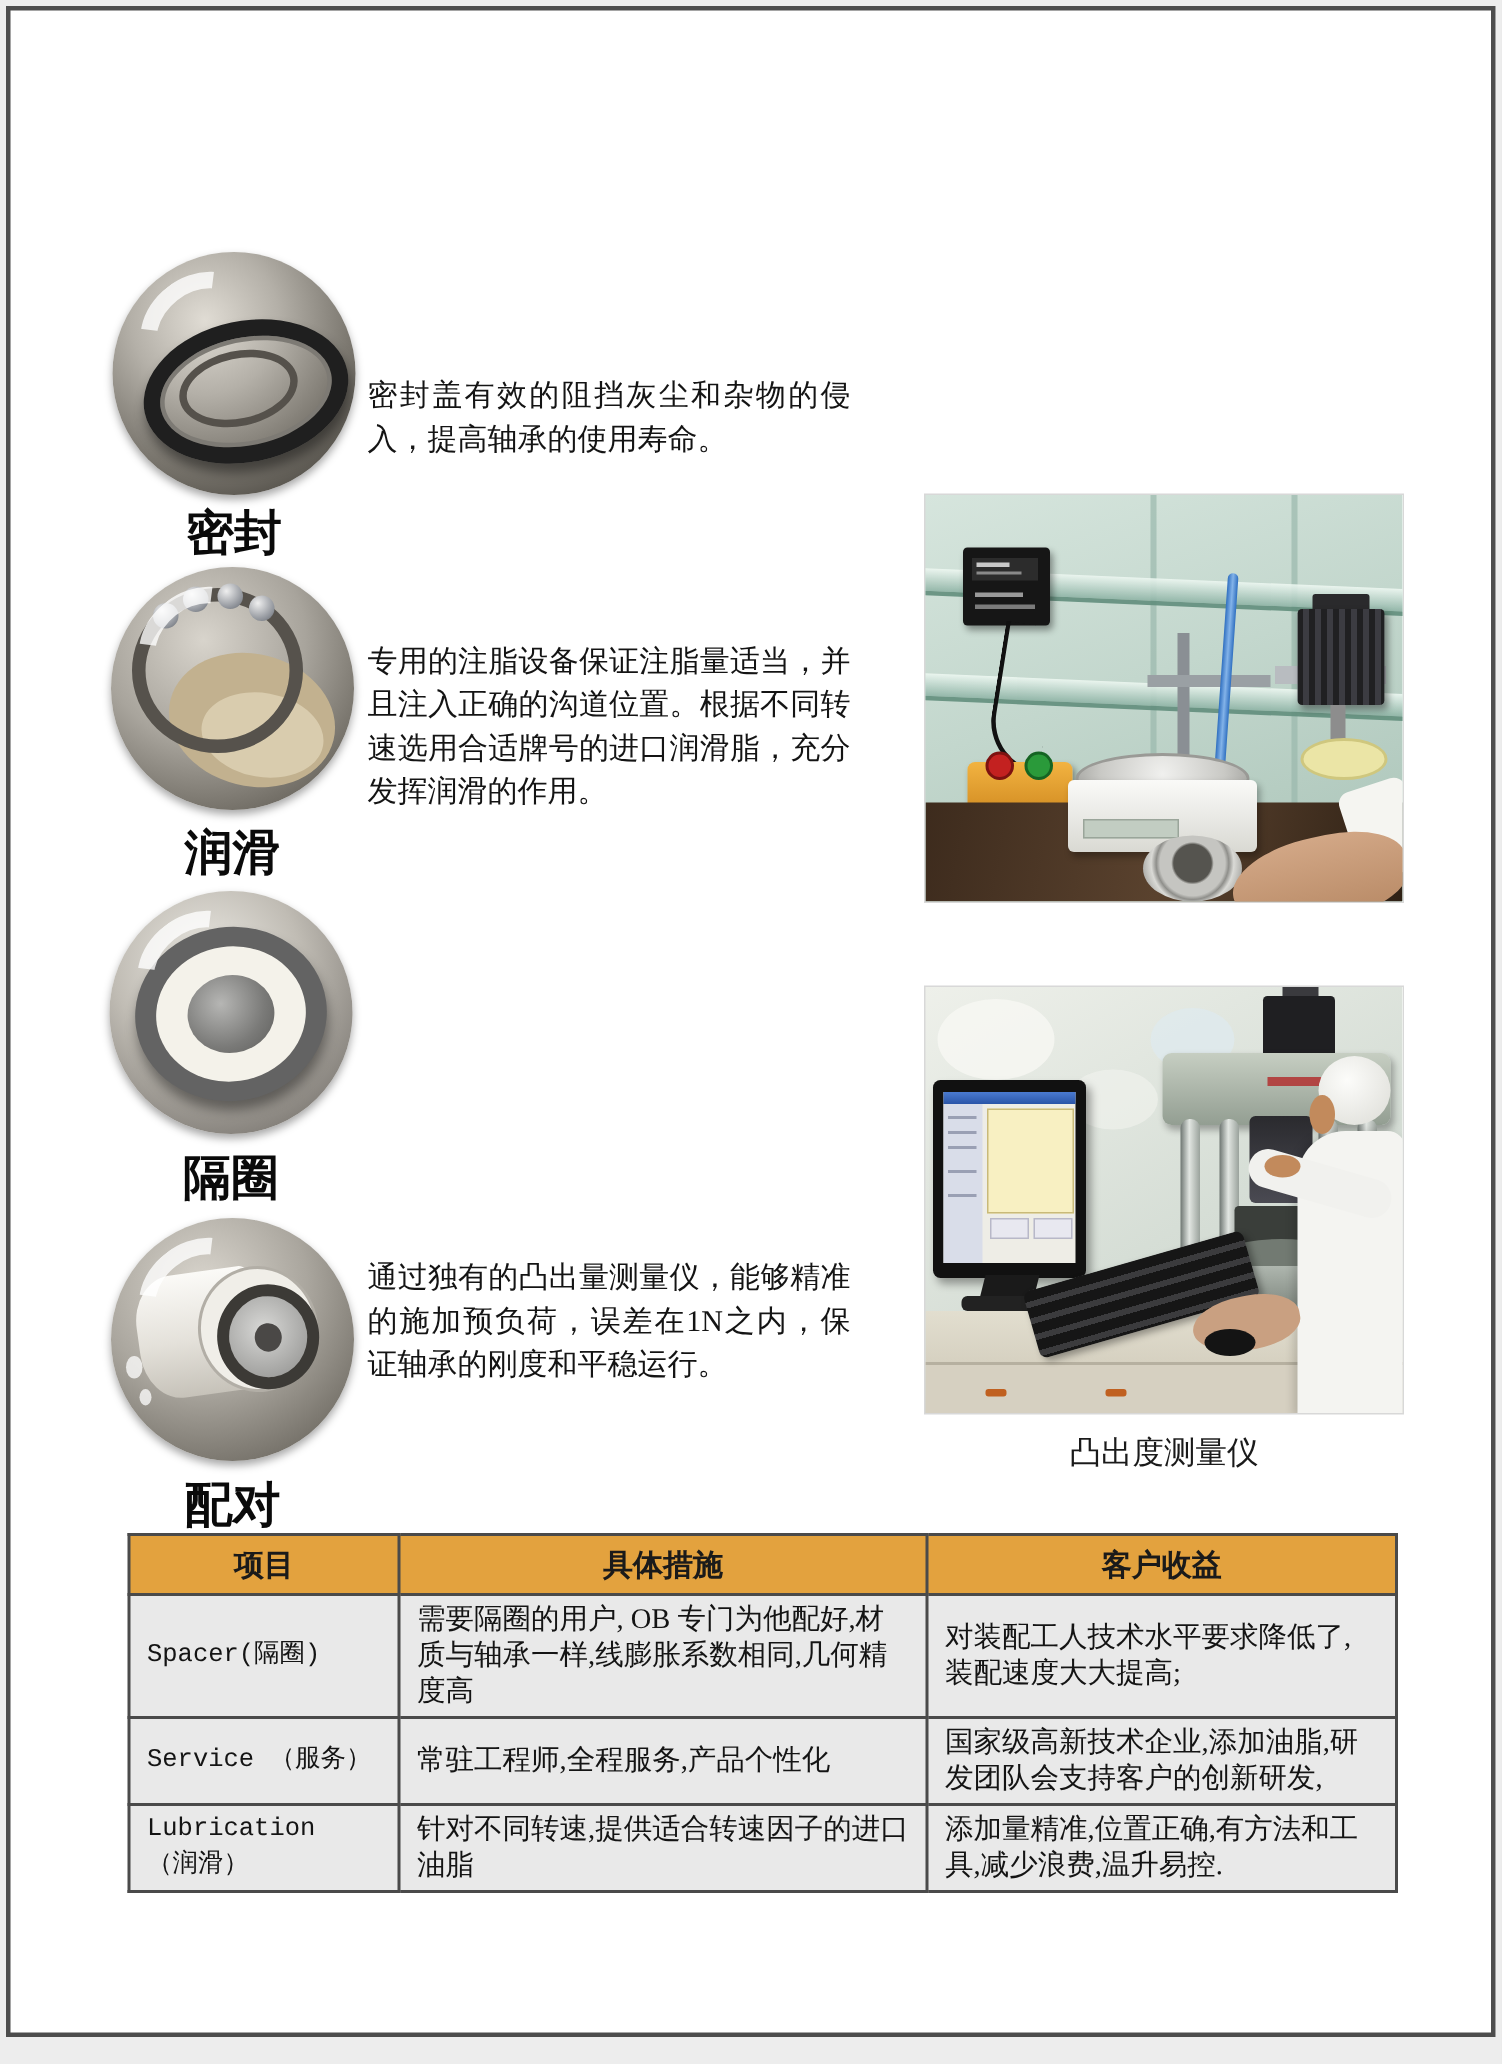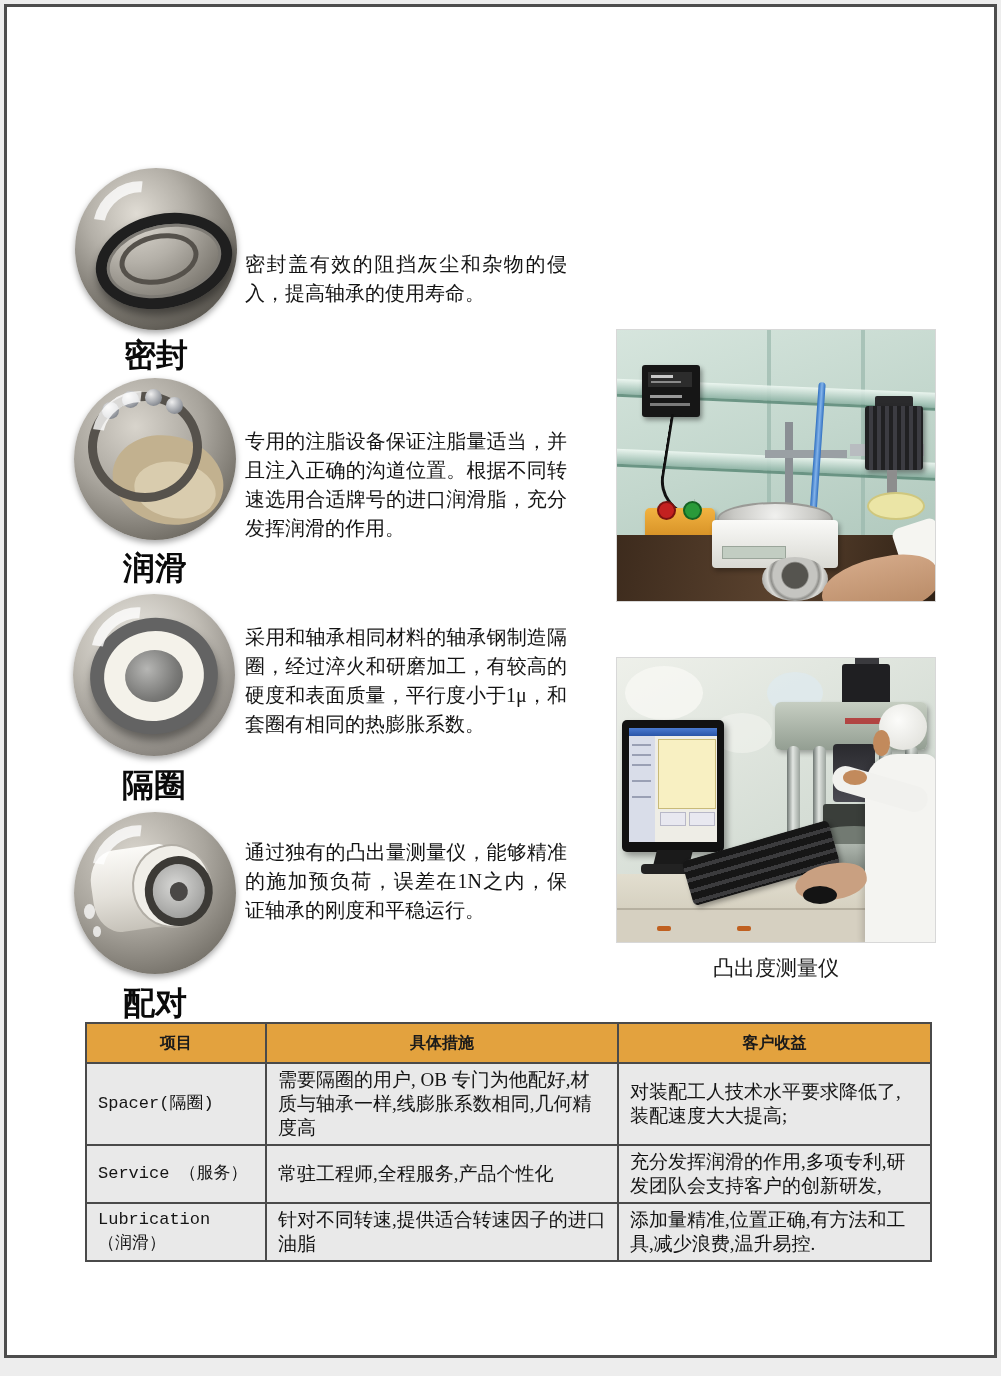--- a/index.html
+++ b/index.html
@@ -137,21 +137,21 @@
   .mouse{left:186px;top:228px;width:34px;height:18px;border-radius:50%;background:#141414;}
   .coat{left:248px;top:96px;width:72px;height:190px;background:#f4f4f1;border-radius:32px 12px 0 0;
         box-shadow:-3px 0 6px rgba(0,0,0,.15);}
   .cap2{left:262px;top:46px;width:48px;height:46px;border-radius:50%;
         background:radial-gradient(circle at 40% 35%, #fcfcfa, #dcdcd6);}
   .face{left:256px;top:72px;width:17px;height:26px;border-radius:50%;background:#c28a5c;}
   .arm2{left:214px;top:118px;width:98px;height:26px;border-radius:13px;background:#f1f1ee;transform:rotate(16deg);}
   .hand3{left:226px;top:112px;width:24px;height:15px;border-radius:50%;background:#c28a5c;}
   
   table.tbl{position:absolute;left:85px;top:1022px;width:845px;border-collapse:collapse;table-layout:fixed;}
-  .tbl th{background:var(--table-header-bg);border:2px solid #4a4a4a;font-size:16px;font-weight:bold;
+  .tbl th{background:var(--table-header-bg);border:2px solid #4a4a4a;font-size:20px;font-weight:bold;
           color:#1a1a1a;height:34px;padding:2px 6px;}
   .tbl td{background:var(--cell-bg);border:2px solid #4a4a4a;font-size:19px;line-height:24px;
           color:#141414;padding:4px 11px;vertical-align:middle;}
   .tbl td.mono{font-family:"Liberation Mono","DejaVu Sans Mono",monospace;font-size:17px;}
   tr.r1{height:80px;} tr.r2{height:46px;} tr.r3{height:54px;} tr.r4{height:56px;}
 </style>
 </head>
 <body>
 
 <div class="page">
@@ -181,21 +181,20 @@
 
   <div class="circle sphere3" style="left:73px;top:594px;">
     <div class="spc-outer">
       <div class="spc-white">
         <div class="spc-hole"></div>
       </div>
     </div>
     <div class="shine"></div>
   </div>
   <div class="label" style="left:73px;top:764px;">隔圈</div>
-  <div class="desc" style="top:623px;">采用和轴承相同材料的轴承钢制造隔圈，经过淬火和研磨加工，有较高的硬度和表面质量，平行度小于1μ，和套圈有相同的热膨胀系数。</div>
 
   <div class="circle sphere4" style="left:74px;top:812px;">
     <div class="pair-body"></div>
     <div class="pair-face">
       <div class="pair-ring">
         <div class="pair-hub"></div>
       </div>
     </div>
     <div class="shine"></div>
     <div class="dot" style="left:10px;top:92px;width:11px;height:15px;"></div>
@@ -304,21 +303,21 @@
     </thead>
     <tbody>
       <tr class="r1">
         <td class="mono">Spacer(隔圈)</td>
         <td>需要隔圈的用户, OB 专门为他配好,材质与轴承一样,线膨胀系数相同,几何精度高</td>
         <td>对装配工人技术水平要求降低了,装配速度大大提高;</td>
       </tr>
       <tr class="r3">
         <td class="mono">Service （服务）</td>
         <td>常驻工程师,全程服务,产品个性化</td>
-        <td>充分发挥润滑的作用,多项专利,研发团队会支持客户的创新研发,</td>
+        <td>国家级高新技术企业,添加油脂,研发团队会支持客户的创新研发,</td>
       </tr>
       <tr class="r4">
         <td class="mono">Lubrication （润滑）</td>
         <td>针对不同转速,提供适合转速因子的进口油脂</td>
         <td>添加量精准,位置正确,有方法和工具,减少浪费,温升易控.</td>
       </tr>
     </tbody>
   </table>
 </div>
 

